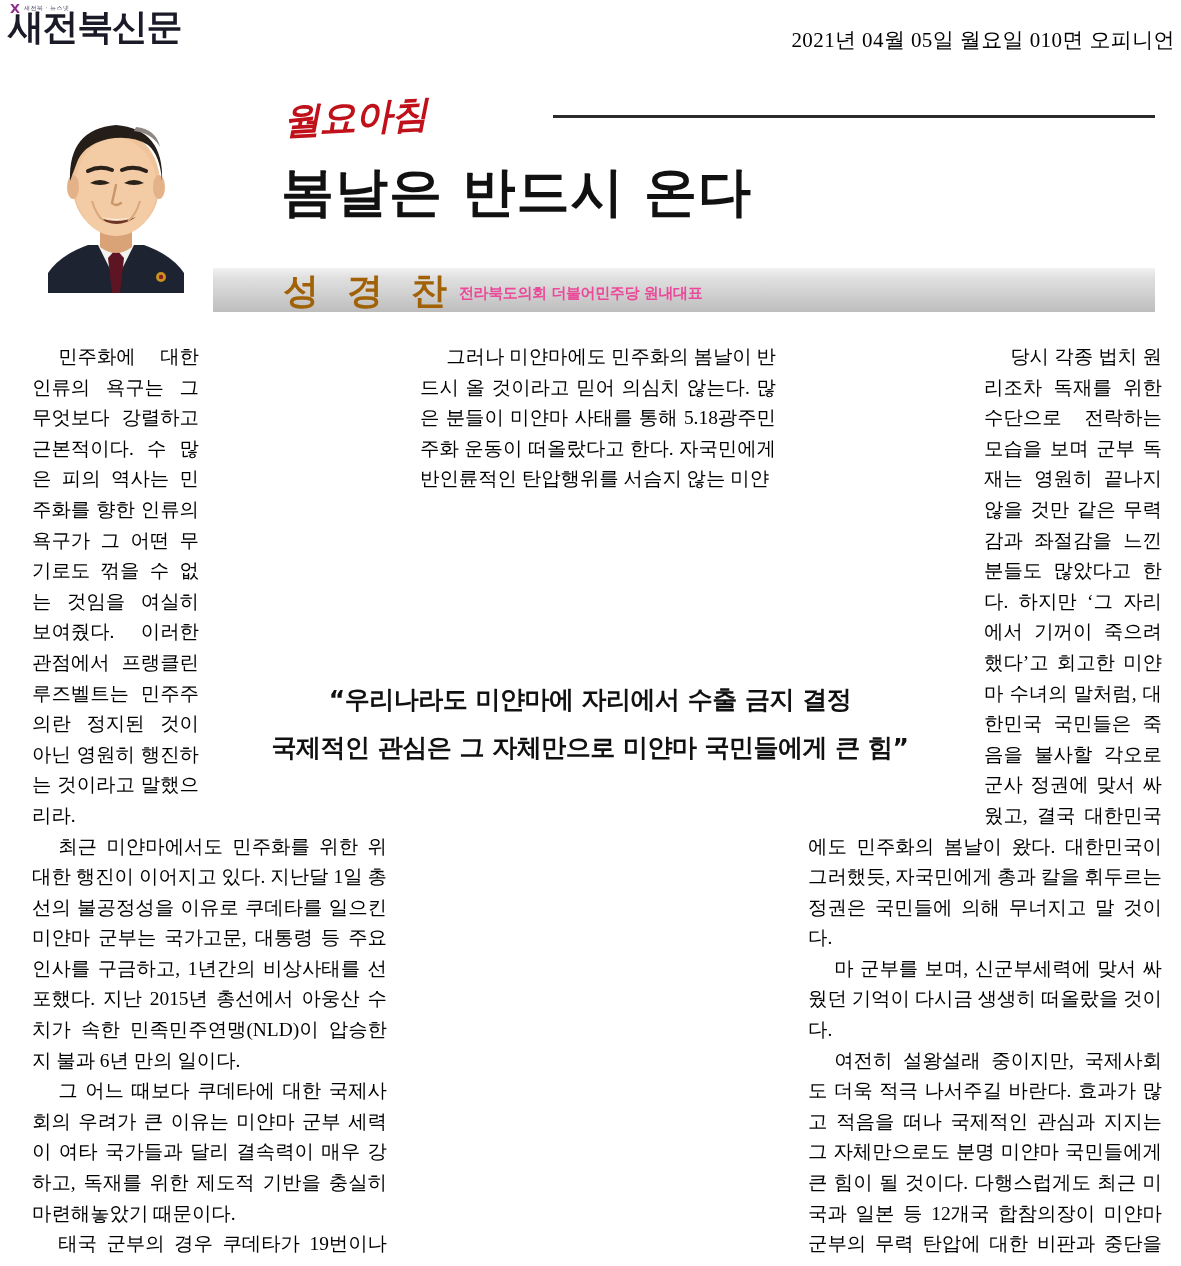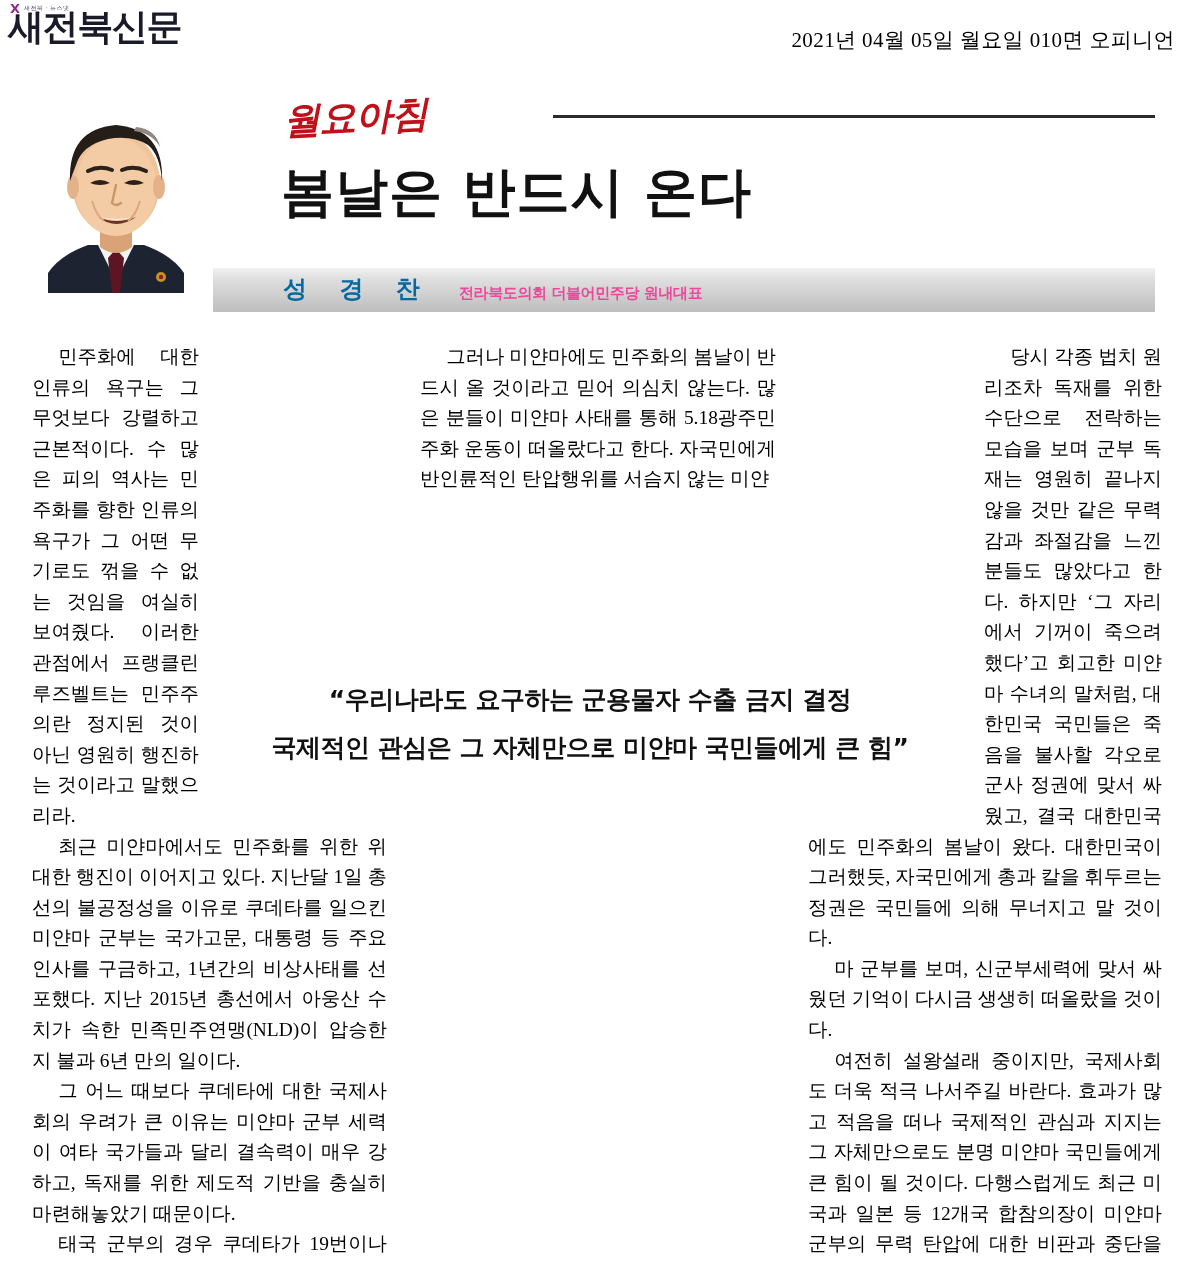--- a/index.html
+++ b/index.html
@@ -128,26 +128,26 @@
     left: 213px;
     top: 268px;
     width: 942px;
     height: 44px;
     background: linear-gradient(180deg, #f2f2f2 0%, #e0e0e0 22%, #cfcfcf 62%, #bdbdbd 100%);
   }
   .byline-name {
     position: absolute;
     left: 283px;
     top: 275px;
-    font-family: Liberation Mono, monospace;
-    font-size: 24px;
+    font-family: Liberation Sans, sans-serif;
+    font-size: 36px;
     line-height: 32px;
     font-weight: bold;
     letter-spacing: 9px;
-    color: #0369a1;
+    color: #a16207;
     white-space: nowrap;
   }
   .byline-affil {
     position: absolute;
     left: 459px;
     top: 283px;
     font-family: "DejaVu Sans", sans-serif;
     font-size: 15px;
     line-height: 20px;
     letter-spacing: -0.4px;
@@ -262,21 +262,21 @@
 
 <div class="kicker">월요아침</div>
 <div class="kicker-rule"></div>
 <div class="headline">봄날은 반드시 온다</div>
 
 <div class="byline-bar"></div>
 <div class="byline-name">성 경 찬</div>
 <div class="byline-affil">전라북도의회 더불어민주당 원내대표</div>
 
 <div class="pullquote">
-  <div>“우리나라도 요구하는 군용물자 수출 금지 결정</div>
+  <div>“우리나라도 미얀마에 자리에서 수출 금지 결정</div>
   <div>국제적인 관심은 그 자체만으로 미얀마 국민들에게 큰 힘”</div>
 </div>
 
 <div class="col col-1">
   <div class="shape-right"></div>
   <p>민주화에 대한 인류의 욕구는 그 무엇보다 강렬하고 근본적이다. 수 많은 피의 역사는 민주화를 향한 인류의 욕구가 그 어떤 무기로도 꺾을 수 없는 것임을 여실히 보여줬다. 이러한 관점에서 프랭클린 루즈벨트는 민주주의란 정지된 것이 아닌 영원히 행진하는 것이라고 말했으리라.</p>
   <p>최근 미얀마에서도 민주화를 위한 위대한 행진이 이어지고 있다. 지난달 1일 총선의 불공정성을 이유로 쿠데타를 일으킨 미얀마 군부는 국가고문, 대통령 등 주요 인사를 구금하고, 1년간의 비상사태를 선포했다. 지난 2015년 총선에서 아웅산 수치가 속한 민족민주연맹(NLD)이 압승한 지 불과 6년 만의 일이다.</p>
   <p>그 어느 때보다 쿠데타에 대한 국제사회의 우려가 큰 이유는 미얀마 군부 세력이 여타 국가들과 달리 결속력이 매우 강하고, 독재를 위한 제도적 기반을 충실히 마련해놓았기 때문이다.</p>
   <p>태국 군부의 경우 쿠데타가 19번이나 발생할 정도로 군부 내 세력다툼이 심하지만, 미얀마 군부는 미얀마 내의 주요 광산 등을 운영하며 안정적인 정치권력과 경제력을 향유하고 있고, 부모의 이권을 자제가 그대로 물려받는 등 ‘단일대오’의 성격이 강하다.</p>
 

